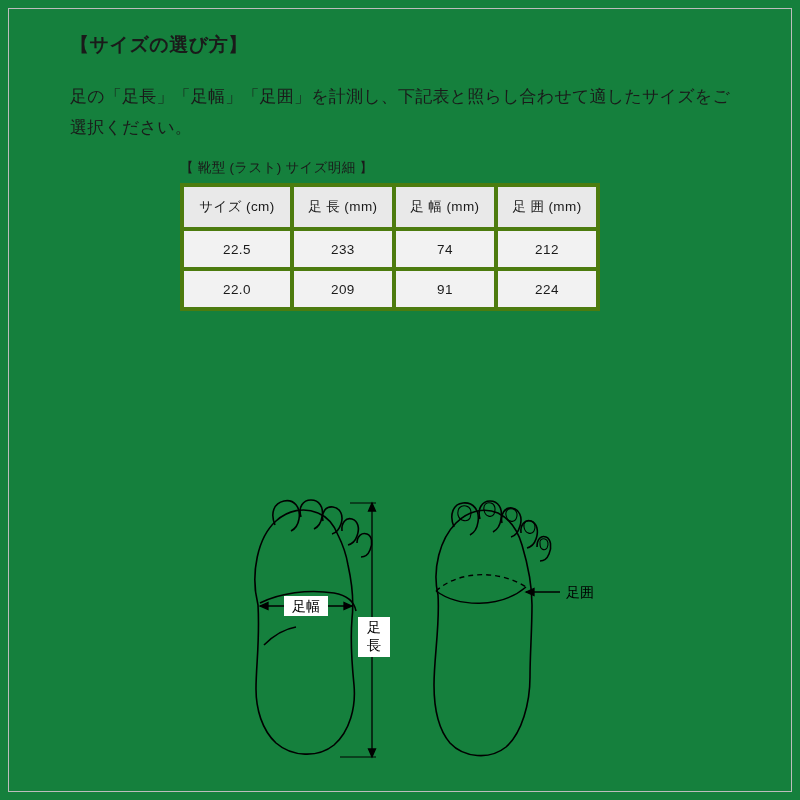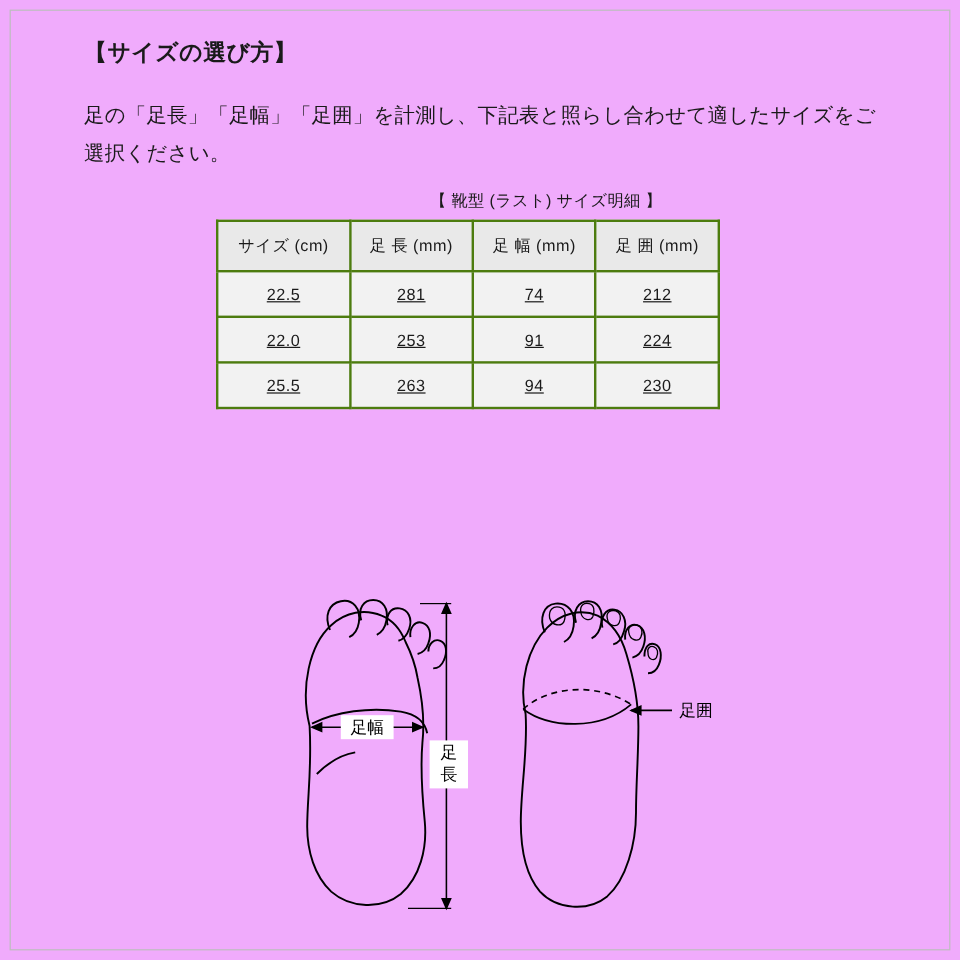--- a/index.html
+++ b/index.html
@@ -11,21 +11,21 @@
     height: 800px;
     background: #ffffff;
     font-family: "Liberation Sans", sans-serif;
     color: #1a1a1a;
   }
   .page {
     position: relative;
     width: 800px;
     height: 800px;
     box-sizing: border-box;
-    background: #f0abfc;
+    background: #15803d;
   }
   .page-border {
     position: absolute;
     left: 8px;
     top: 8px;
     right: 8px;
     bottom: 8px;
     border: 1px solid #bdbdbd;
     box-sizing: border-box;
     pointer-events: none;
@@ -50,46 +50,44 @@
     letter-spacing: 0.2px;
   }
   .para.second {
     margin-top: 20px;
     margin-bottom: 10px;
   }
   .table-caption {
     font-size: 13.5px;
     margin: 10px 0 6px 110px;
     letter-spacing: 0.3px;
-    text-align: center;
   }
   table.size-table {
     border-collapse: collapse;
     margin-left: 110px;
     width: 420px;
     background: #ffffff;
   }
   table.size-table th,
   table.size-table td {
-    border: 2px solid #4d7c0f;
+    border: 4px solid #4d7c0f;
     text-align: center;
     font-size: 13.5px;
     height: 36px;
     padding: 0 4px;
     letter-spacing: 0.4px;
   }
   table.size-table th {
     background: #e9e9e9;
     font-weight: normal;
     height: 40px;
     font-size: 13.5px;
   }
   table.size-table td {
     background: #f2f2f2;
-    text-decoration: underline;
   }
   .diagram-wrap {
     position: absolute;
     left: 200px;
     top: 495px;
     width: 420px;
     height: 280px;
   }
   .diagram-wrap svg {
     display: block;
@@ -116,35 +114,29 @@
         <tr>
           <th>サイズ (cm)</th>
           <th>足 長 (mm)</th>
           <th>足 幅 (mm)</th>
           <th>足 囲 (mm)</th>
         </tr>
       </thead>
       <tbody>
         <tr>
           <td>22.5</td>
-          <td>281</td>
+          <td>233</td>
           <td>74</td>
           <td>212</td>
         </tr>
         <tr>
           <td>22.0</td>
-          <td>253</td>
+          <td>209</td>
           <td>91</td>
           <td>224</td>
-        </tr>
-        <tr>
-          <td>25.5</td>
-          <td>263</td>
-          <td>94</td>
-          <td>230</td>
         </tr>
       </tbody>
     </table>
   </div>
 
   <div class="diagram-wrap">
     <svg width="420" height="280" viewBox="0 0 420 280" xmlns="http://www.w3.org/2000/svg">
 
       <g fill="none" stroke="#000000" stroke-width="1.6">
 

